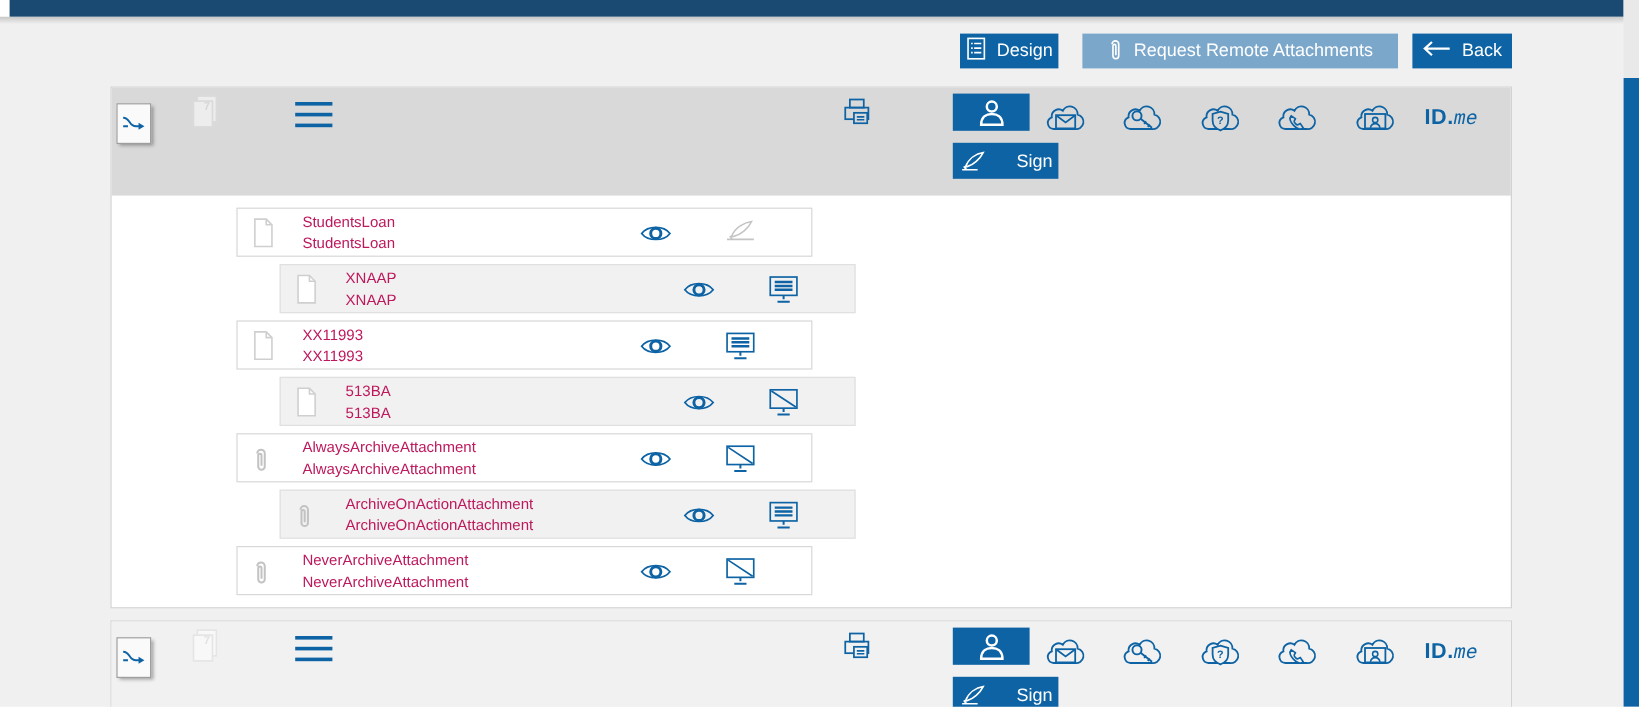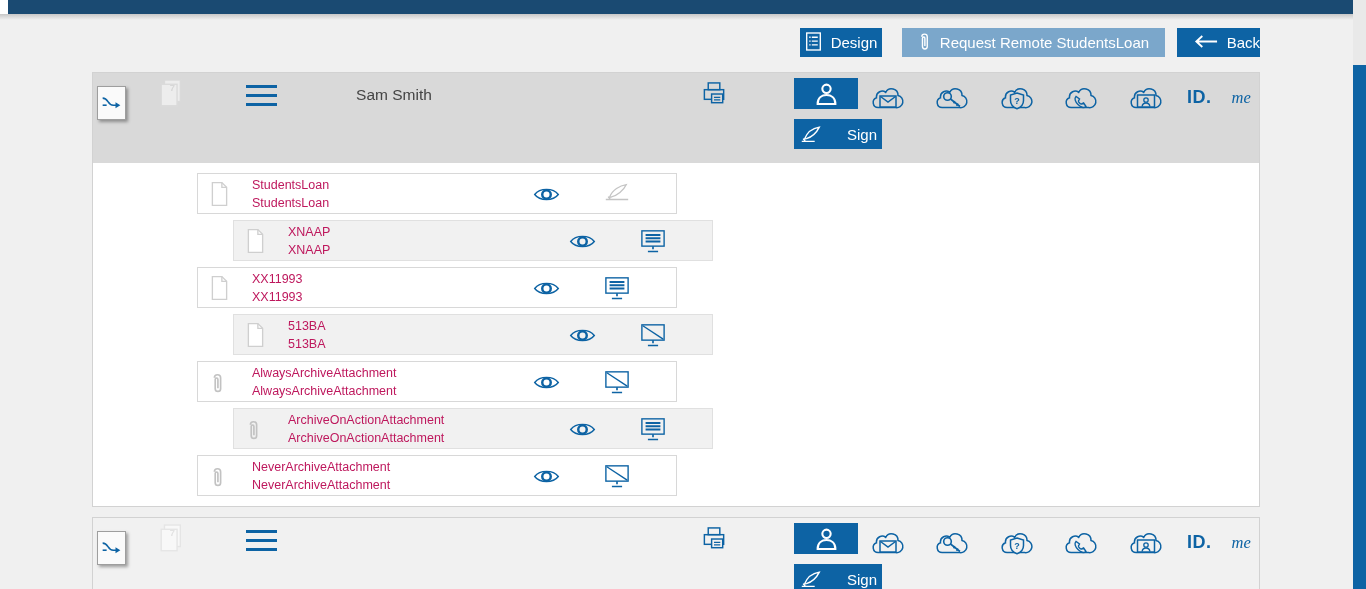--- a/index.html
+++ b/index.html
@@ -14,21 +14,21 @@
   .topstrip{position:absolute; top:0; left:0; width:1353px; height:14px; background:#ffffff;}
   .topbar-navy{position:absolute; top:0; left:8px; width:1345px; height:14px; background:var(--topbar);}
   .top-shadow{position:absolute; top:14px; left:0; width:1353px; height:6px;
     background:linear-gradient(#c7c7c7,rgba(200,200,200,0)); }
 
   
   .btn{position:absolute; top:28px; height:29px; display:flex; align-items:center; justify-content:center;
        gap:9px; color:#fff; font-size:15px; border:none; cursor:pointer; font-family:inherit;}
   .btn-design{left:800px; width:82px; background:var(--accent);}
   .btn-request{left:902px; width:263px; background:var(--accent-light);}
-  .btn-back{left:1177px; width:83px; background:var(--accent);justify-content:flex-end;}
+  .btn-back{left:1177px; width:83px; background:var(--accent);}
 
   .card{position:absolute; left:92px; width:1168px; background:#fff; border:1px solid #d2d2d2;}
   .card-1{top:72px; height:435px;}
   .card-2{top:517px; height:120px;}
 
   .sec-header{position:absolute; top:0; left:0; right:0; height:90px;}
   .sec-1 .sec-header{background:var(--header-bg); --hdrbg:var(--header-bg);}
   .sec-2 .sec-header{background:var(--header2-bg); --hdrbg:var(--header2-bg);}
 
   .merge-btn{position:absolute; left:4px; top:13px; width:29px; height:34px; background:#fafafa;
@@ -37,21 +37,21 @@
   .burger{position:absolute; left:153px; top:12px; width:31px; cursor:pointer;}
   .burger div{height:3px; background:var(--accent); margin-bottom:6px;}
   .rec-name{position:absolute; left:151px; top:13px; width:300px; text-align:center; font-size:15.5px; color:#444;}
   .printer{position:absolute; left:608px; top:8px; cursor:pointer;}
   .person-btn{position:absolute; left:701px; top:5px; width:64px; height:31px; background:var(--accent);
      border:none; display:flex; align-items:center; justify-content:center; cursor:pointer;}
   .cloud-ic{position:absolute; top:9px; width:36px; height:30px; cursor:pointer;}
   .ci-email{left:777px;} .ci-key{left:841px;} .ci-help{left:906px;} .ci-phone{left:970px;} .ci-idcard{left:1035px;}
   .idme{position:absolute; left:1094px; top:14px; color:var(--accent); cursor:pointer; white-space:nowrap;}
   .idme .id-bold{font-weight:bold; font-size:18px; letter-spacing:.5px;margin-top:35px;}
-  .idme .id-me{font-family:Liberation Serif, serif; font-style:italic; font-size:16.5px;margin-left:20px;}
+  .idme .id-me{font-family:Liberation Mono, monospace; font-style:italic; font-size:16.5px;}
   .sign-btn{position:absolute; left:701px; top:46px; width:88px; height:30px; background:var(--accent);
      border:none; color:#fff; font-size:15px; display:flex; align-items:center; justify-content:center; gap:24px; cursor:pointer; font-family:inherit;}
 
   .doclist{position:absolute; left:104px; top:100px; width:480px;}
   .doc-row{position:relative; width:480px; height:41px; border:1px solid var(--row-border); background:#fff; margin-bottom:6px;}
   .doc-row.alt{background:var(--header2-bg); border-color:#e0e0e0;margin-left:36px;}
   .doc-kind{position:absolute; left:12px; top:7px;}
   .doc-row .icon-clip{display:none;} .doc-row .icon-page{display:block;}
   .doc-row.kind-attachment .icon-clip{display:block;}
   .doc-text{position:absolute; left:54px; top:3px; font-size:12.5px; line-height:17.5px; color:#be185d;}
@@ -82,21 +82,21 @@
   </span>
   <span>Design</span>
 </button>
 
 <button class="btn btn-request">
   <span>
     <svg viewBox="0 0 14 26" width="13" height="24">
         <path d="M4 8.5 a3 3 0 0 1 6 0 V19 a2.6 2.6 0 0 1 -5.2 0 V10 a1.3 1.3 0 0 1 2.6 0 v8.5" fill="none" stroke="#fff" stroke-width="1.5"></path>
       </svg>
   </span>
-  <span>Request Remote StudentsLoan</span>
+  <span>Request Remote Attachments</span>
 </button>
 
 <button class="btn btn-back">
   <span>
     <svg viewBox="0 0 26 16" width="24" height="15">
         <path d="M25 8 H3 M9 2 L2.5 8 L9 14" fill="none" stroke="#fff" stroke-width="2"></path>
       </svg>
   </span>
   <span>Back</span>
 </button>
@@ -115,21 +115,20 @@
         <rect x="8" y="3" width="17" height="23" fill="#fff" stroke="#dcdcdc" stroke-width="1.5"></rect>
         <rect x="4.5" y="7.5" width="17" height="23" fill="#fff" stroke="#dcdcdc" stroke-width="1.5"></rect>
         <text x="16.5" y="15" font-size="10" font-weight="bold" fill="#d6d6d6" text-anchor="middle">7</text>
       </svg>
     </div>
     <div class="burger">
         <div></div>
         <div></div>
         <div></div>
       </div>
-    <div class="rec-name">Sam Smith</div>
     <div class="printer">
       <svg viewBox="0 0 28 28" width="27" height="27">
         <rect x="7.5" y="2" width="12" height="7" fill="none" stroke="var(--accent)" stroke-width="1.5"></rect>
         <rect x="3.5" y="9" width="20" height="10" fill="none" stroke="var(--accent)" stroke-width="1.5"></rect>
         <rect x="11" y="13.5" width="11.5" height="9" fill="var(--hdrbg)" stroke="var(--accent)" stroke-width="1.5"></rect>
         <path d="M13.5 17 h6.5 M13.5 19.5 h6.5" stroke="var(--accent)" stroke-width="1.4"></path>
       </svg>
     </div>
     <button class="person-btn">
       <svg viewBox="0 0 24 22" width="25" height="23">

